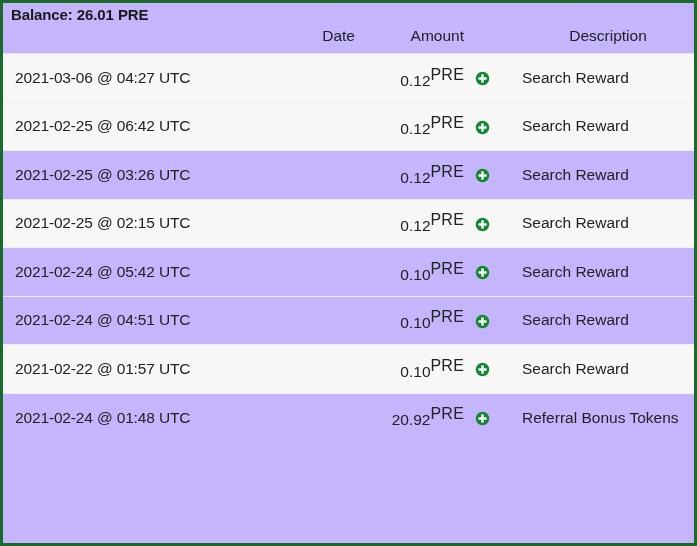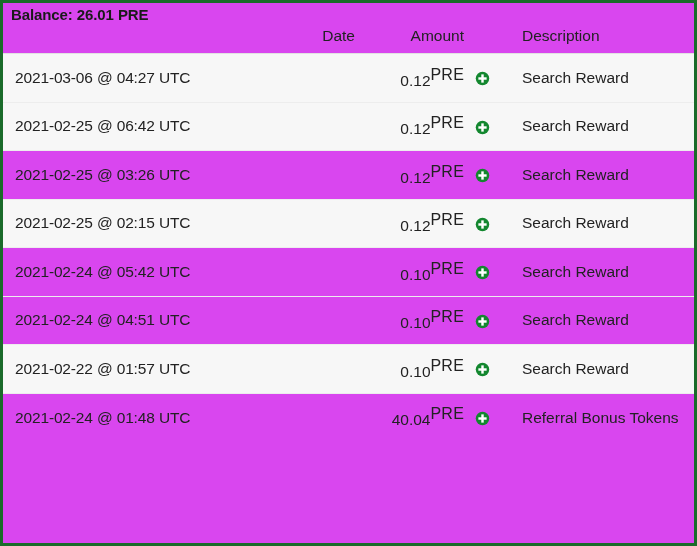--- a/index.html
+++ b/index.html
@@ -20,21 +20,21 @@
     border: 3px solid #1a6b2a;
     background: #ffffff;
     overflow: hidden;
   }
 
   .inner {
     position: relative;
     width: 691px;
     height: 540px;
     overflow: hidden;
-    background: #d946ef;
+    background: #c4b5fd;
   }
 
   .balance {
     font-size: 15px;
     font-weight: bold;
     color: #1a1a1a;
     padding: 3px 0 2px 8px;
     letter-spacing: -0.1px;
     white-space: nowrap;
   }
@@ -54,21 +54,21 @@
     font-weight: normal;
     font-size: 15.5px;
     color: #222222;
     padding: 2px 0 8px 0;
     border-bottom: 1px solid #e2e2e2;
     vertical-align: bottom;
   }
   th.h-date   { text-align: right;  padding-left: 12px; }
   th.h-amount { text-align: right; padding-right: 3px; }
   th.h-icon   { text-align: left; }
-  th.h-desc   { text-align: left;  padding-left: 7px; margin-top: 8px; }
+  th.h-desc   { text-align: center;  padding-left: 7px; margin-top: 8px; }
 
   tbody tr { height: 48.5px; }
   tbody tr.stripe { background: #f7f7f7; }
   tbody tr:not(:last-child) td { border-bottom: 1px solid #ededed; }
 
   tbody td {
     font-size: 15.5px;
     color: #222222;
     vertical-align: middle;
     padding: 0;
@@ -195,21 +195,21 @@
             <td class="t-amount"><span>0.10</span><span class="unit">PRE</span></td>
             <td class="t-icon"><span class="plus-icon"><svg width="15" height="15" viewBox="0 0 16 16" aria-hidden="true">
                   <circle cx="8" cy="8" r="7.2" fill="#13872f"></circle>
                   <rect x="6.7" y="3.6" width="2.6" height="8.8" fill="#ffffff"></rect>
                   <rect x="3.6" y="6.7" width="8.8" height="2.6" fill="#ffffff"></rect>
                 </svg></span></td>
             <td class="t-desc">Search Reward</td>
           </tr>
           <tr>
             <td class="t-date">2021-02-24 @ 01:48 UTC</td>
-            <td class="t-amount"><span>40.04</span><span class="unit">PRE</span></td>
+            <td class="t-amount"><span>20.92</span><span class="unit">PRE</span></td>
             <td class="t-icon"><span class="plus-icon"><svg width="15" height="15" viewBox="0 0 16 16" aria-hidden="true">
                   <circle cx="8" cy="8" r="7.2" fill="#13872f"></circle>
                   <rect x="6.7" y="3.6" width="2.6" height="8.8" fill="#ffffff"></rect>
                   <rect x="3.6" y="6.7" width="8.8" height="2.6" fill="#ffffff"></rect>
                 </svg></span></td>
             <td class="t-desc">Referral Bonus Tokens</td>
           </tr>
         </tbody>
     </table>
 

